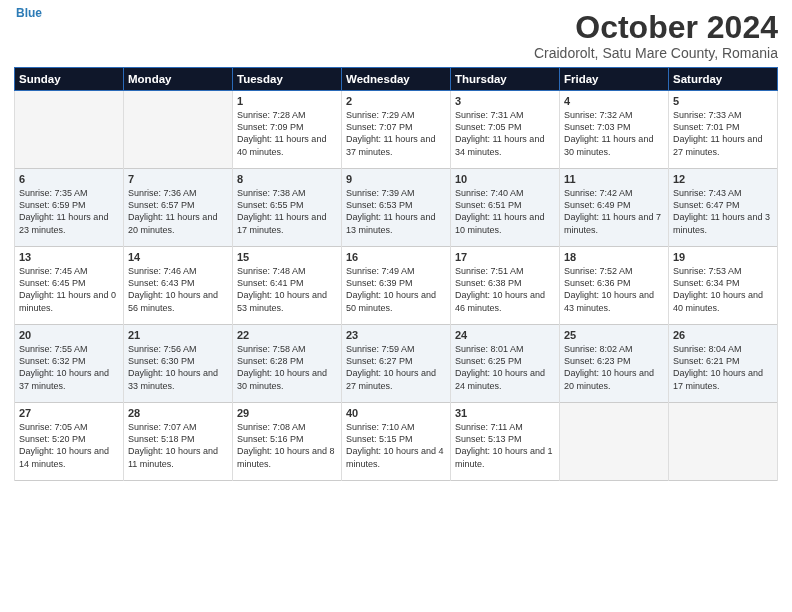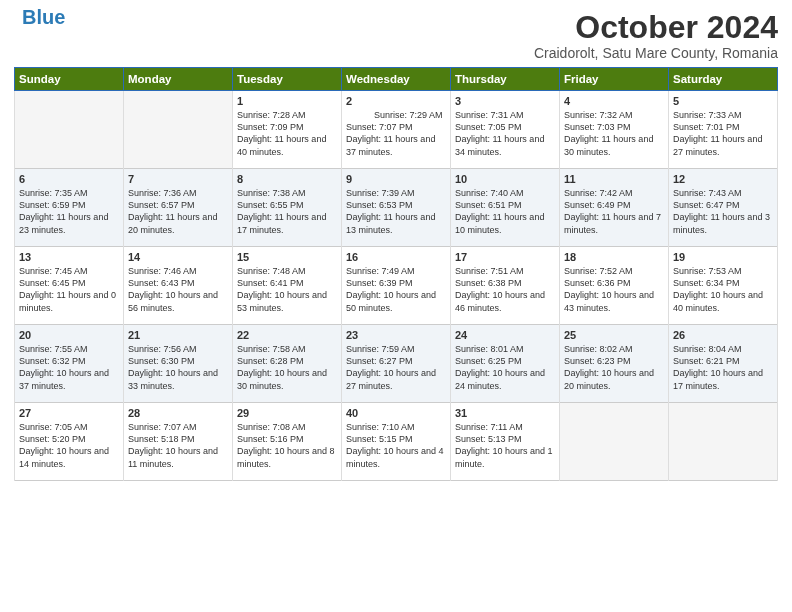--- a/index.html
+++ b/index.html
@@ -40,21 +40,21 @@
       font-size: 14px;
       font-weight: normal;
       color: #555;
     }
     table {
       width: 100%;
       border-collapse: collapse;
       table-layout: fixed;
     }
     thead tr th {
-      background: #4d7c0f;
+      background: #0f172a;
       color: #fff;
       font-size: 11.5px;
       font-weight: bold;
       padding: 5px 4px;
       text-align: left;
       border: 1px solid #2a6ab8;
     }
     tbody tr {
       border-bottom: 1px solid #ccc;
     }
@@ -87,21 +87,21 @@
     .empty-cell {
       background: #f5f5f5;
     }
   </style>
 </head>
 <body>
 
 <div class="page">
   <div class="header">
     <div class="logo">
-      <span style="font-size:20px; font-weight:bold; color:#2c7bb6; margin-top:-4px; margin-left:8px;">Blue</span>
+      <span style="font-size:12px; font-weight:bold; color:#2c7bb6; margin-top:-4px; margin-left:2px;">Blue</span>
     </div>
     <div class="title-block">
       <h1>October 2024</h1>
       <h2>Craidorolt, Satu Mare County, Romania</h2>
     </div>
   </div>
 
   <table>
     <thead>
       <tr>
@@ -114,21 +114,21 @@
           <th>Saturday</th>
         </tr>
     </thead>
     <tbody id="calendar-body">
     <tr>
           <td class="empty-cell"></td>
           <td class="empty-cell"></td>
           <td><span class="day-num">1</span><span class="day-info" style="white-space: pre-line;">Sunrise: 7:28 AM
 Sunset: 7:09 PM
 Daylight: 11 hours and 40 minutes.</span></td>
-          <td><span class="day-num">2</span><span class="day-info" style="white-space: pre-line; margin-left: 28px;">Sunrise: 7:29 AM
+          <td><span class="day-num">2</span><span class="day-info" style="white-space: pre-line;">Sunrise: 7:29 AM
 Sunset: 7:07 PM
 Daylight: 11 hours and 37 minutes.</span></td>
           <td><span class="day-num">3</span><span class="day-info" style="white-space: pre-line;">Sunrise: 7:31 AM
 Sunset: 7:05 PM
 Daylight: 11 hours and 34 minutes.</span></td>
           <td><span class="day-num">4</span><span class="day-info" style="white-space: pre-line;">Sunrise: 7:32 AM
 Sunset: 7:03 PM
 Daylight: 11 hours and 30 minutes.</span></td>
           <td><span class="day-num">5</span><span class="day-info" style="white-space: pre-line;">Sunrise: 7:33 AM
 Sunset: 7:01 PM

